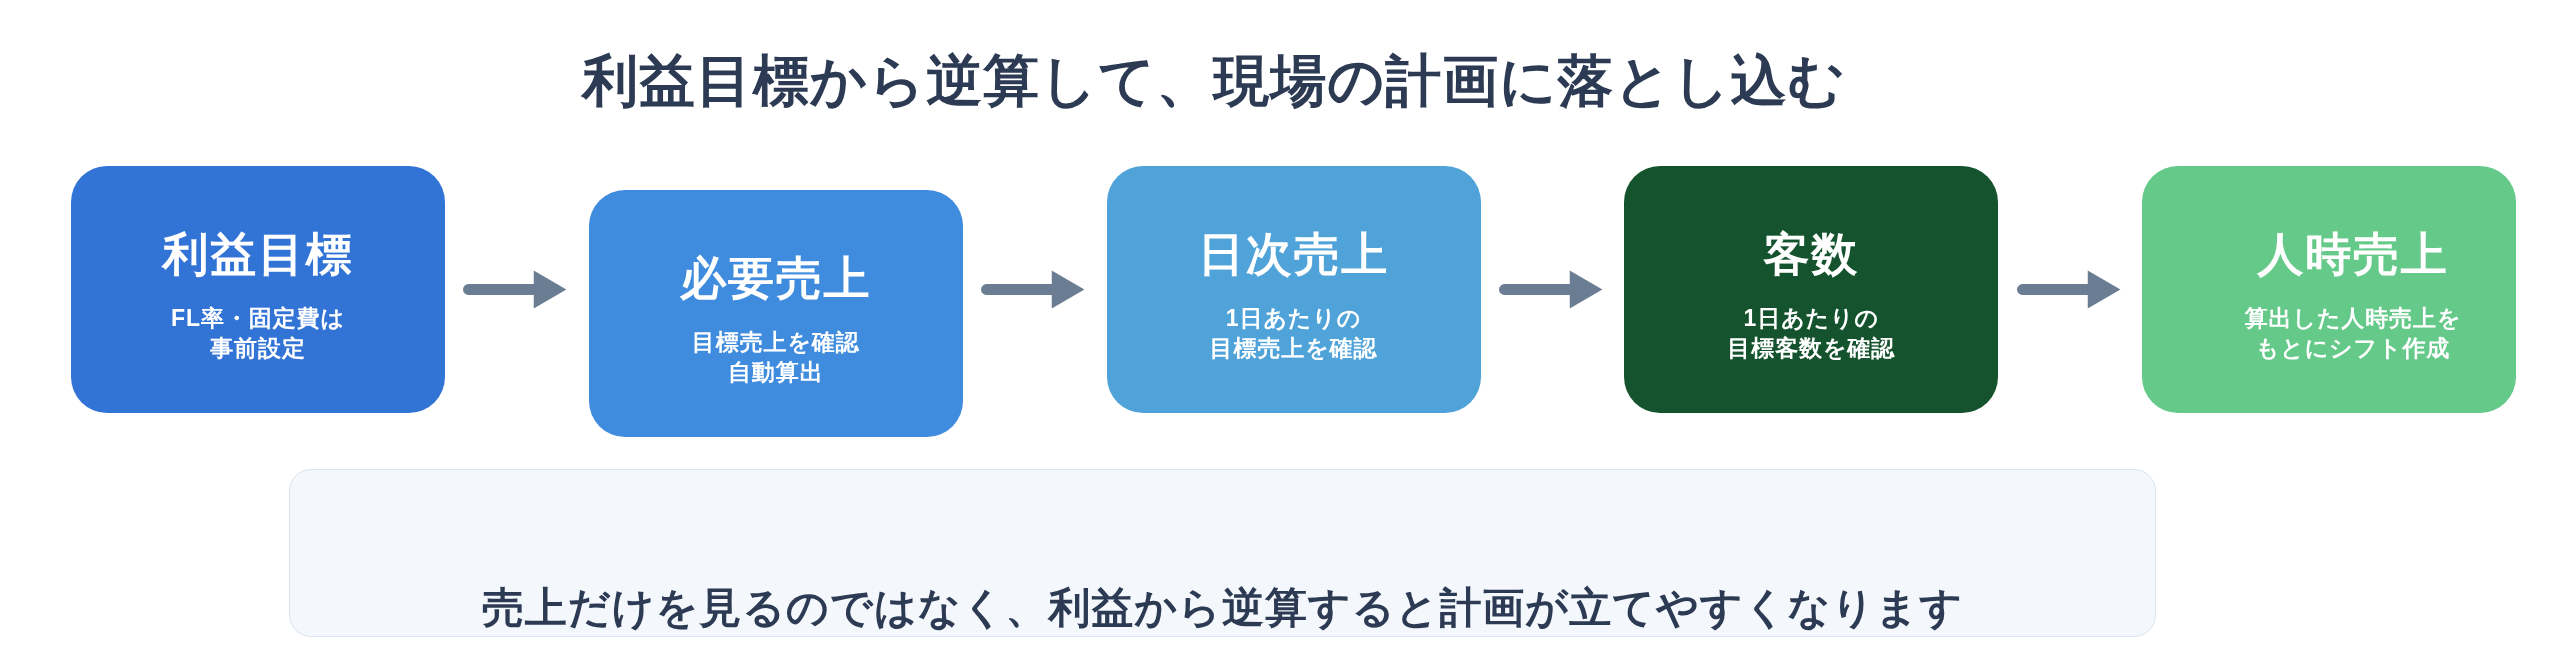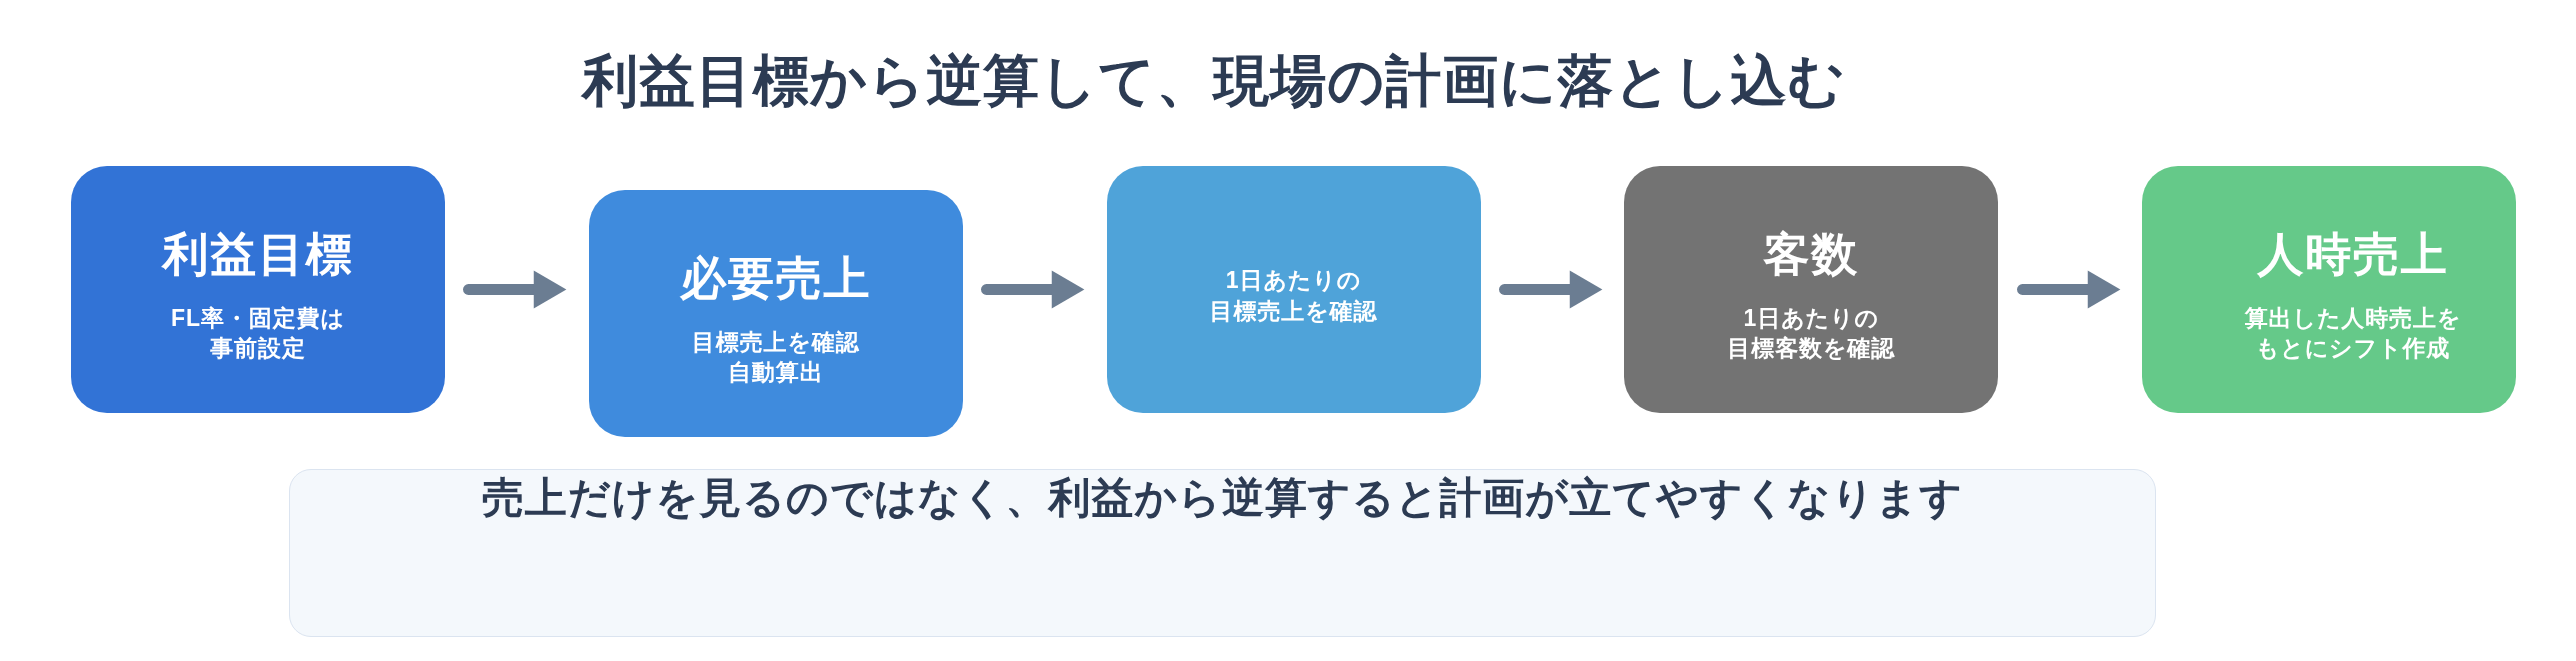--- a/index.html
+++ b/index.html
@@ -86,21 +86,21 @@
   .note-box {
     position: absolute;
     left: 289px;
     top: 469px;
     width: 1867px;
     height: 168px;
     background: var(--note-bg, #f4f8fc);
     border: 1.8px solid var(--note-border, #dbe4f0);
     border-radius: 22px;
     display: flex;
-    align-items: flex-start;
+    align-items: flex-end;
     justify-content: center;
   }
   .note-text {
     font-size: 42px;
     font-weight: 700;
     letter-spacing: 0.9px;
     color: var(--ink, #2c3b53);
     text-align: center;
   }
 </style>
@@ -133,32 +133,33 @@
     </div>
 
     <div class="arrow">
       <svg width="107" height="55" viewBox="0 0 118 60" aria-hidden="true">
         <line class="shaft" x1="6" y1="30" x2="82" y2="30"></line>
         <polygon class="head" points="78,9 78,51 114,30"></polygon>
       </svg>
     </div>
 
     <div class="step" style="background: rgb(79, 163, 217);">
+      <div class="step-title">日次売上</div>
       <div class="step-sub">1日あたりの
 目標売上を確認</div>
     </div>
 
     <div class="arrow">
       <svg width="107" height="55" viewBox="0 0 118 60" aria-hidden="true">
         <line class="shaft" x1="6" y1="30" x2="82" y2="30"></line>
         <polygon class="head" points="78,9 78,51 114,30"></polygon>
       </svg>
     </div>
 
-    <div class="step" style="background: #737373;">
+    <div class="step" style="background: #14532d;">
       <div class="step-title">客数</div>
       <div class="step-sub">1日あたりの
 目標客数を確認</div>
     </div>
 
     <div class="arrow">
       <svg width="107" height="55" viewBox="0 0 118 60" aria-hidden="true">
         <line class="shaft" x1="6" y1="30" x2="82" y2="30"></line>
         <polygon class="head" points="78,9 78,51 114,30"></polygon>
       </svg>

